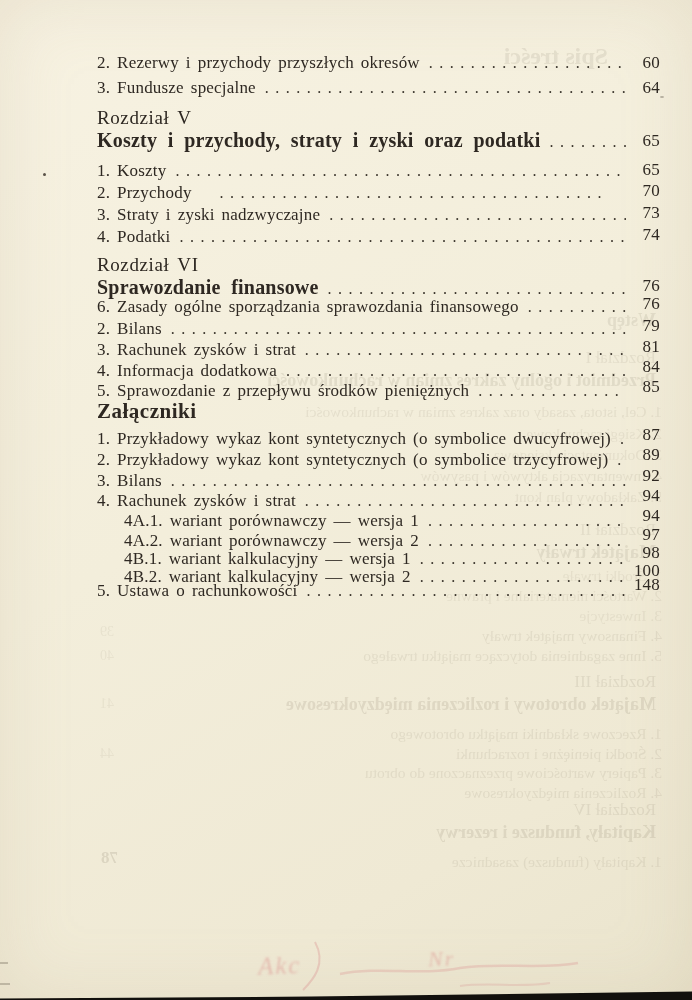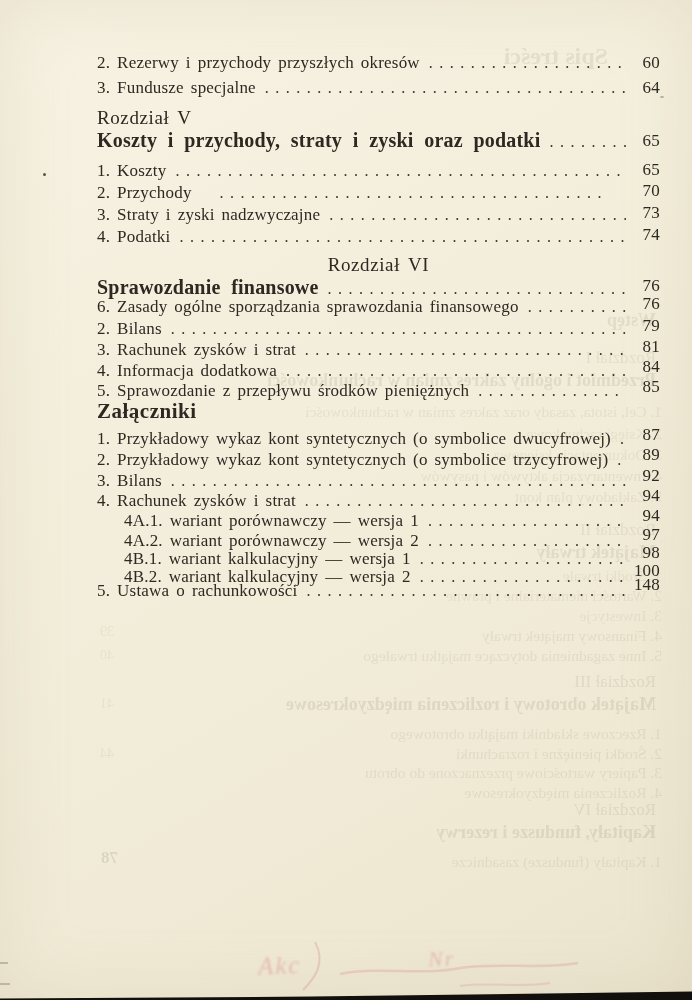--- a/index.html
+++ b/index.html
@@ -105,21 +105,21 @@
       <div class="tline item" style="top: 204px;">
         <span class="txt">3. Straty i zyski nadzwyczajne</span>
         <span class="dots">..........................................................................................</span>
         <span class="pg" style="transform: translateY(-1.8px);">73</span>
       </div>
       <div class="tline item" style="top: 226px;">
         <span class="txt">4. Podatki</span>
         <span class="dots">..........................................................................................</span>
         <span class="pg" style="transform: translateY(-2.1px);">74</span>
       </div>
-      <div class="tline chapter" style="top: 254px; justify-content: center;">
+      <div class="tline chapter" style="top: 254px;">
         <span class="txt">Rozdział VI</span>
       </div>
       <div class="tline title" style="top: 276px;">
         <span class="txt">Sprawozdanie finansowe</span>
         <span class="dots">..........................................................................................</span>
         <span class="pg" style="transform: translateY(-2.7px);">76</span>
       </div>
       <div class="tline item" style="top: 296px;">
         <span class="txt">6. Zasady ogólne sporządzania sprawozdania finansowego</span>
         <span class="dots">..........................................................................................</span>

